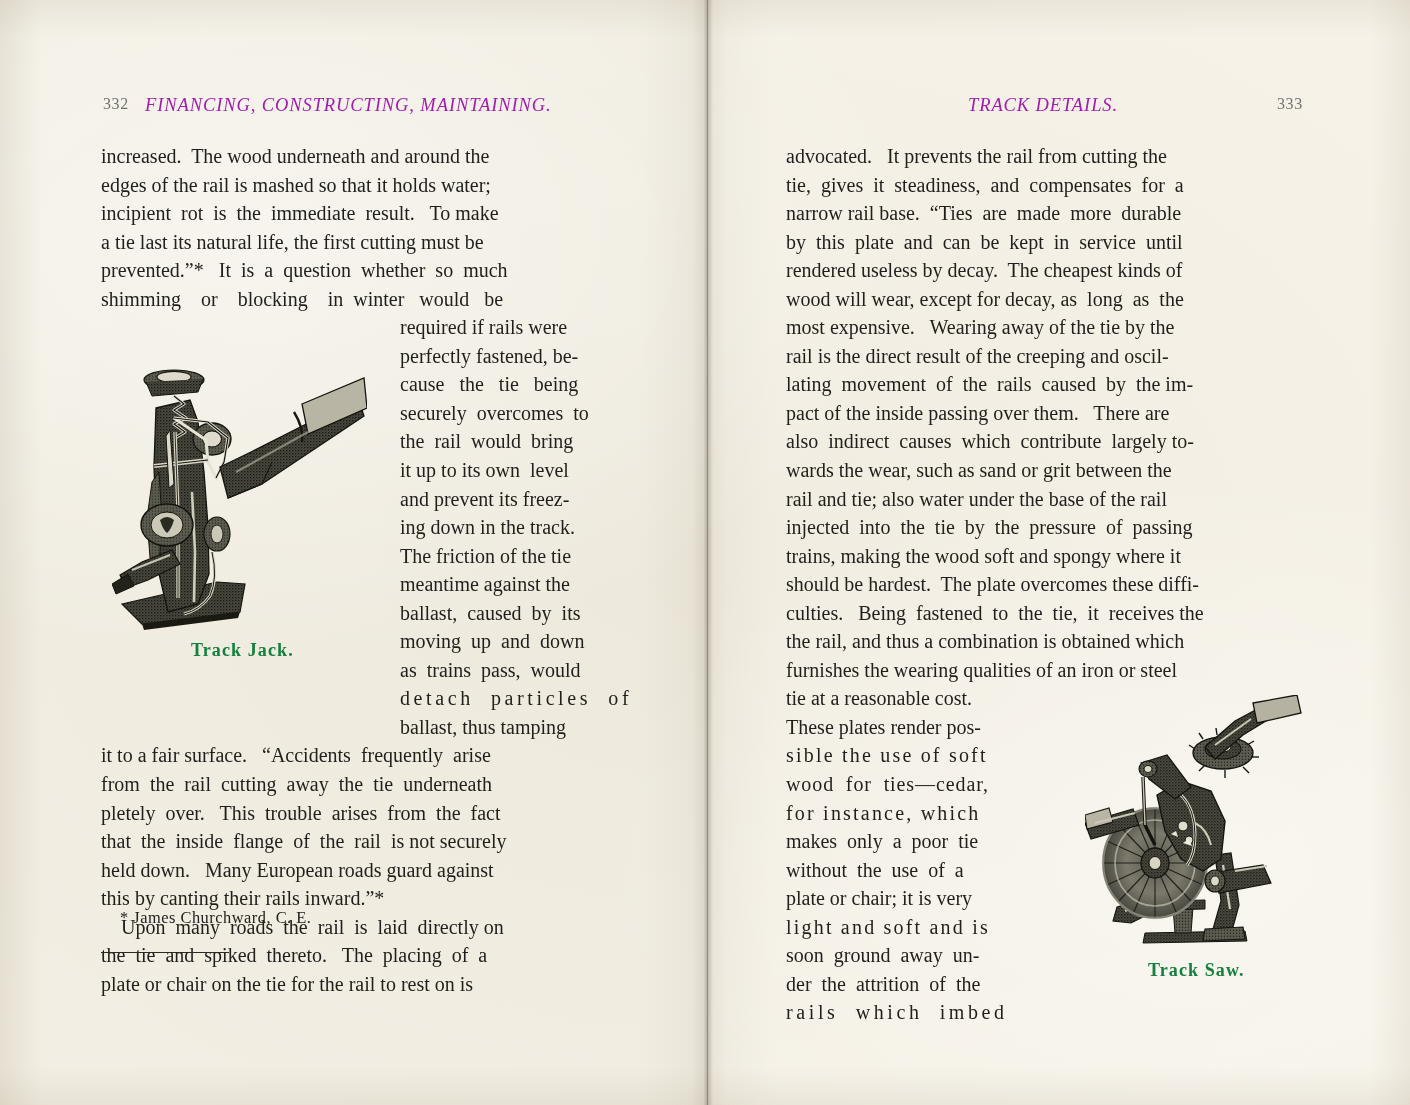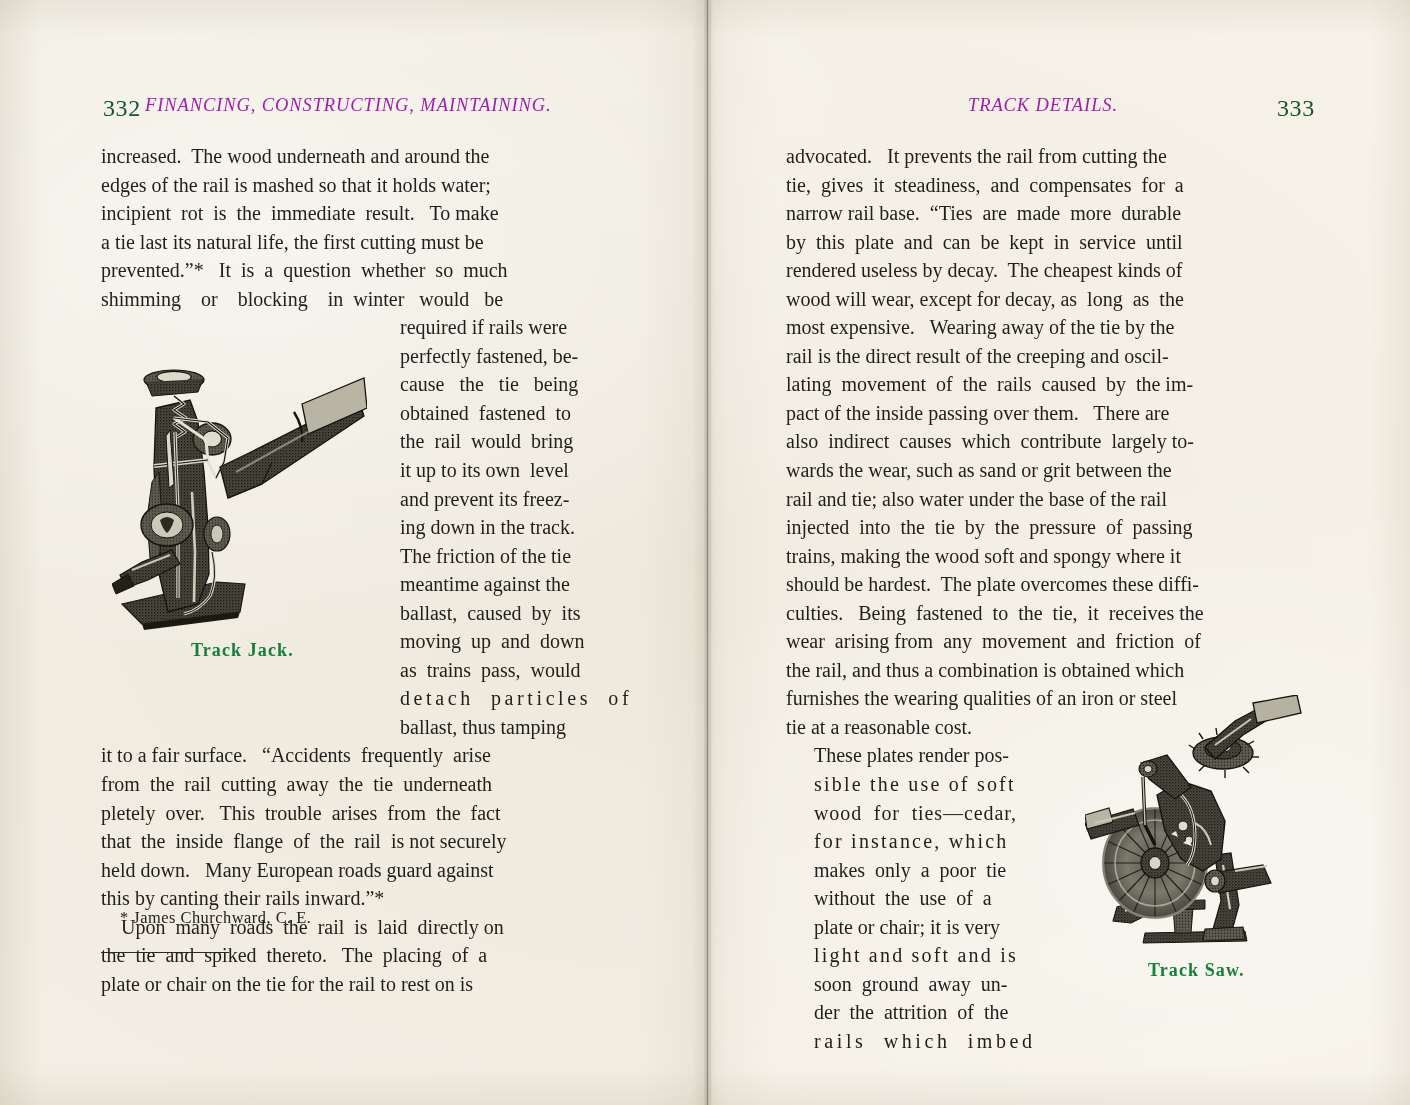--- a/index.html
+++ b/index.html
@@ -71,23 +71,23 @@
   .runhead {
     position: absolute;
     font-style: italic;
     font-size: 18.5px;
     letter-spacing: 0.9px;
     white-space: nowrap;
     color: #a21caf;
   }
   .folio {
     position: absolute;
-    font-size: 24px;
+    font-size: 16px;
     letter-spacing: 0.6px;
-    color: #14532d;
+    color: #737373;
     font-style: normal;
   }
   #folio-left  { left: 103px; top: 95px; }
   #head-left   { left: 145px; top: 95px; }
   #head-right  { left: 968px; top: 95px; }
   #folio-right { left: 1277px; top: 95px; }
 
   
   .col {
     position: absolute;
@@ -99,21 +99,21 @@
   .ln {
     display: block;
     height: 28.55px;
     line-height: 28.55px;
     white-space: pre;
     color: #201f1b;
   }
 
   
   #col-left .ln.narrow  { padding-left: 299px; }
-  #col-right .ln.narrow { padding-left: 0; width: 258px; margin-left: 28px; }
+  #col-right .ln.narrow { padding-left: 0; width: 258px; }
 
   .ln.sp1 { letter-spacing: 0.9px; }
   .ln.sp2 { letter-spacing: 2.2px; }
   .ln.sp3 { letter-spacing: 3.6px; }
 
   
   #footnote-rule {
     position: absolute;
     left: 101px;
     top: 952px;
@@ -170,21 +170,21 @@
   <div class="col" id="col-left">
       <span class="ln">increased.  The wood underneath and around the</span>
       <span class="ln">edges of the rail is mashed so that it holds water;</span>
       <span class="ln">incipient  rot  is  the  immediate  result.   To make</span>
       <span class="ln">a tie last its natural life, the first cutting must be</span>
       <span class="ln">prevented.”*   It  is  a  question  whether  so  much</span>
       <span class="ln">shimming    or    blocking    in  winter   would   be</span>
       <span class="ln narrow">required if rails were</span>
       <span class="ln narrow">perfectly fastened, be-</span>
       <span class="ln narrow">cause   the   tie   being</span>
-      <span class="ln narrow">obtained  fastened  to</span>
+      <span class="ln narrow">securely  overcomes  to</span>
       <span class="ln narrow">the  rail  would  bring</span>
       <span class="ln narrow">it up to its own  level</span>
       <span class="ln narrow">and prevent its freez-</span>
       <span class="ln narrow">ing down in the track.</span>
       <span class="ln narrow">The friction of the tie</span>
       <span class="ln narrow">meantime against the</span>
       <span class="ln narrow">ballast,  caused  by  its</span>
       <span class="ln narrow">moving  up  and  down</span>
       <span class="ln narrow">as  trains  pass,  would</span>
       <span class="ln narrow sp3">detach  particles  of</span>
@@ -211,21 +211,20 @@
       <span class="ln">rail is the direct result of the creeping and oscil-</span>
       <span class="ln">lating  movement  of  the  rails  caused  by  the im-</span>
       <span class="ln">pact of the inside passing over them.   There are</span>
       <span class="ln">also  indirect  causes  which  contribute  largely to-</span>
       <span class="ln">wards the wear, such as sand or grit between the</span>
       <span class="ln">rail and tie; also water under the base of the rail</span>
       <span class="ln">injected  into  the  tie  by  the  pressure  of  passing</span>
       <span class="ln">trains, making the wood soft and spongy where it</span>
       <span class="ln">should be hardest.  The plate overcomes these diffi-</span>
       <span class="ln">culties.   Being  fastened  to  the  tie,  it  receives the</span>
-      <span class="ln">wear  arising from  any  movement  and  friction  of</span>
       <span class="ln">the rail, and thus a combination is obtained which</span>
       <span class="ln">furnishes the wearing qualities of an iron or steel</span>
       <span class="ln">tie at a reasonable cost.</span>
       <span class="ln narrow">These plates render pos-</span>
       <span class="ln narrow sp2">sible the use of soft</span>
       <span class="ln narrow sp1">wood  for  ties—cedar,</span>
       <span class="ln narrow sp2">for instance, which</span>
       <span class="ln narrow">makes  only  a  poor  tie</span>
       <span class="ln narrow">without  the  use  of  a</span>
       <span class="ln narrow">plate or chair; it is very</span>

